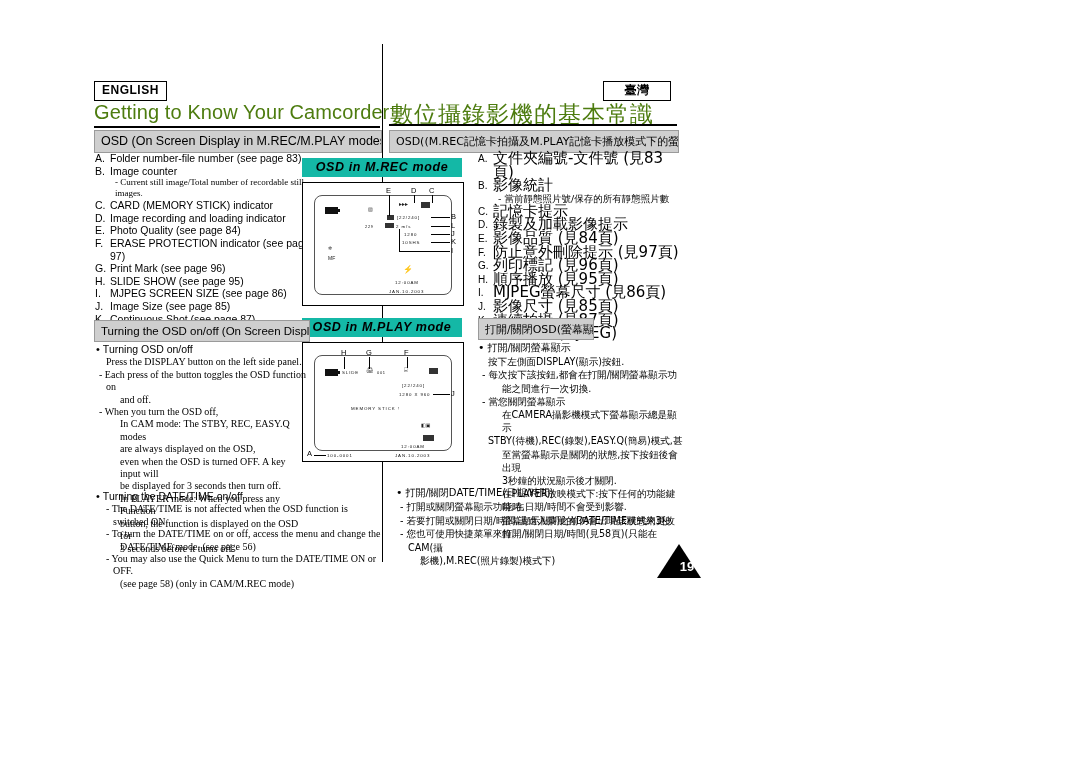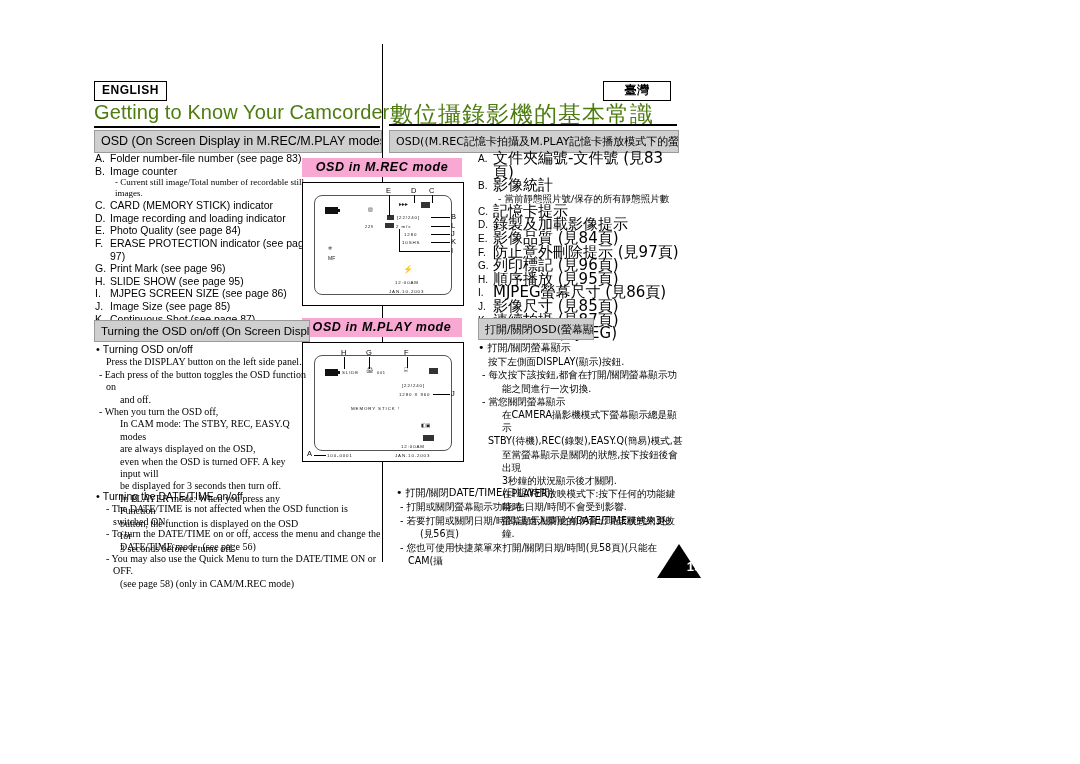--- a/index.html
+++ b/index.html
@@ -97,21 +97,21 @@
   #bar-toggle-en { left: 94px; top: 320px; width: 202px; height: 16px; font-size: 11.5px; }
   #bar-toggle-zh {
     left: 478px; top: 318px; width: 102px; height: 16px;
     font-family: "DejaVu Sans", sans-serif;
     font-size: 11px;
   }
 
   
   .diagram-caption {
     position: absolute;
-    background: #f9a8d4;
+    background: #14b8a6;
     font-style: italic;
     font-weight: bold;
     font-size: 12.5px;
     text-align: center;
     line-height: 19px;
     letter-spacing: 0.6px;
   }
   #cap-mrec  { left: 302px; top: 158px; width: 160px; height: 19px; }
   #cap-mplay { left: 302px; top: 318px; width: 160px; height: 19px; }
 
@@ -256,21 +256,21 @@
   #page-badge .tri {
     position: absolute;
     left: 0; top: 0;
     width: 0; height: 0;
     border-left: 22px solid transparent;
     border-right: 22px solid transparent;
     border-bottom: 34px solid #000;
   }
   #page-badge .num {
     position: absolute;
-    left: 15px; top: 15px;
+    left: 8px; top: 15px;
     width: 44px;
     text-align: center;
     color: #fff;
     font-size: 13px;
     font-weight: bold;
   }
 </style>
 </head>
 <body>
 
@@ -510,22 +510,22 @@
     <div class="p3">至當螢幕顯示是關閉的狀態,按下按鈕後會出現</div>
     <div class="p3">3秒鐘的狀況顯示後才關閉.</div>
     <div class="p3">在PLAYER放映模式下:按下任何的功能鍵時,在</div>
     <div class="p3">螢幕顯示關閉之前仍會出現該狀態約3秒鐘.</div>
   </div>
 
   <div class="prose" id="prose-zh-date">
     <div class="bullet">打開/關閉DATE/TIME(日期/時間)</div>
     <div class="p2 p4">- 打開或關閉螢幕顯示功能時,日期/時間不會受到影響.</div>
     <div class="p2 p4">- 若要打開或關閉日期/時間,請進入菜單的DATE/TIME模式來更改</div>
-    <div class="p3">(見56頁)</div>
     <div class="p2 p4">- 您也可使用快捷菜單來打開/關閉日期/時間(見58頁)(只能在CAM(攝</div>
+    <div class="p3">影機),M.REC(照片錄製)模式下)</div>
   </div>
 
   <div id="page-badge">
     <div class="tri"></div>
     <div class="num">19</div>
   </div>
 
 </div>
 
 </body></html>

